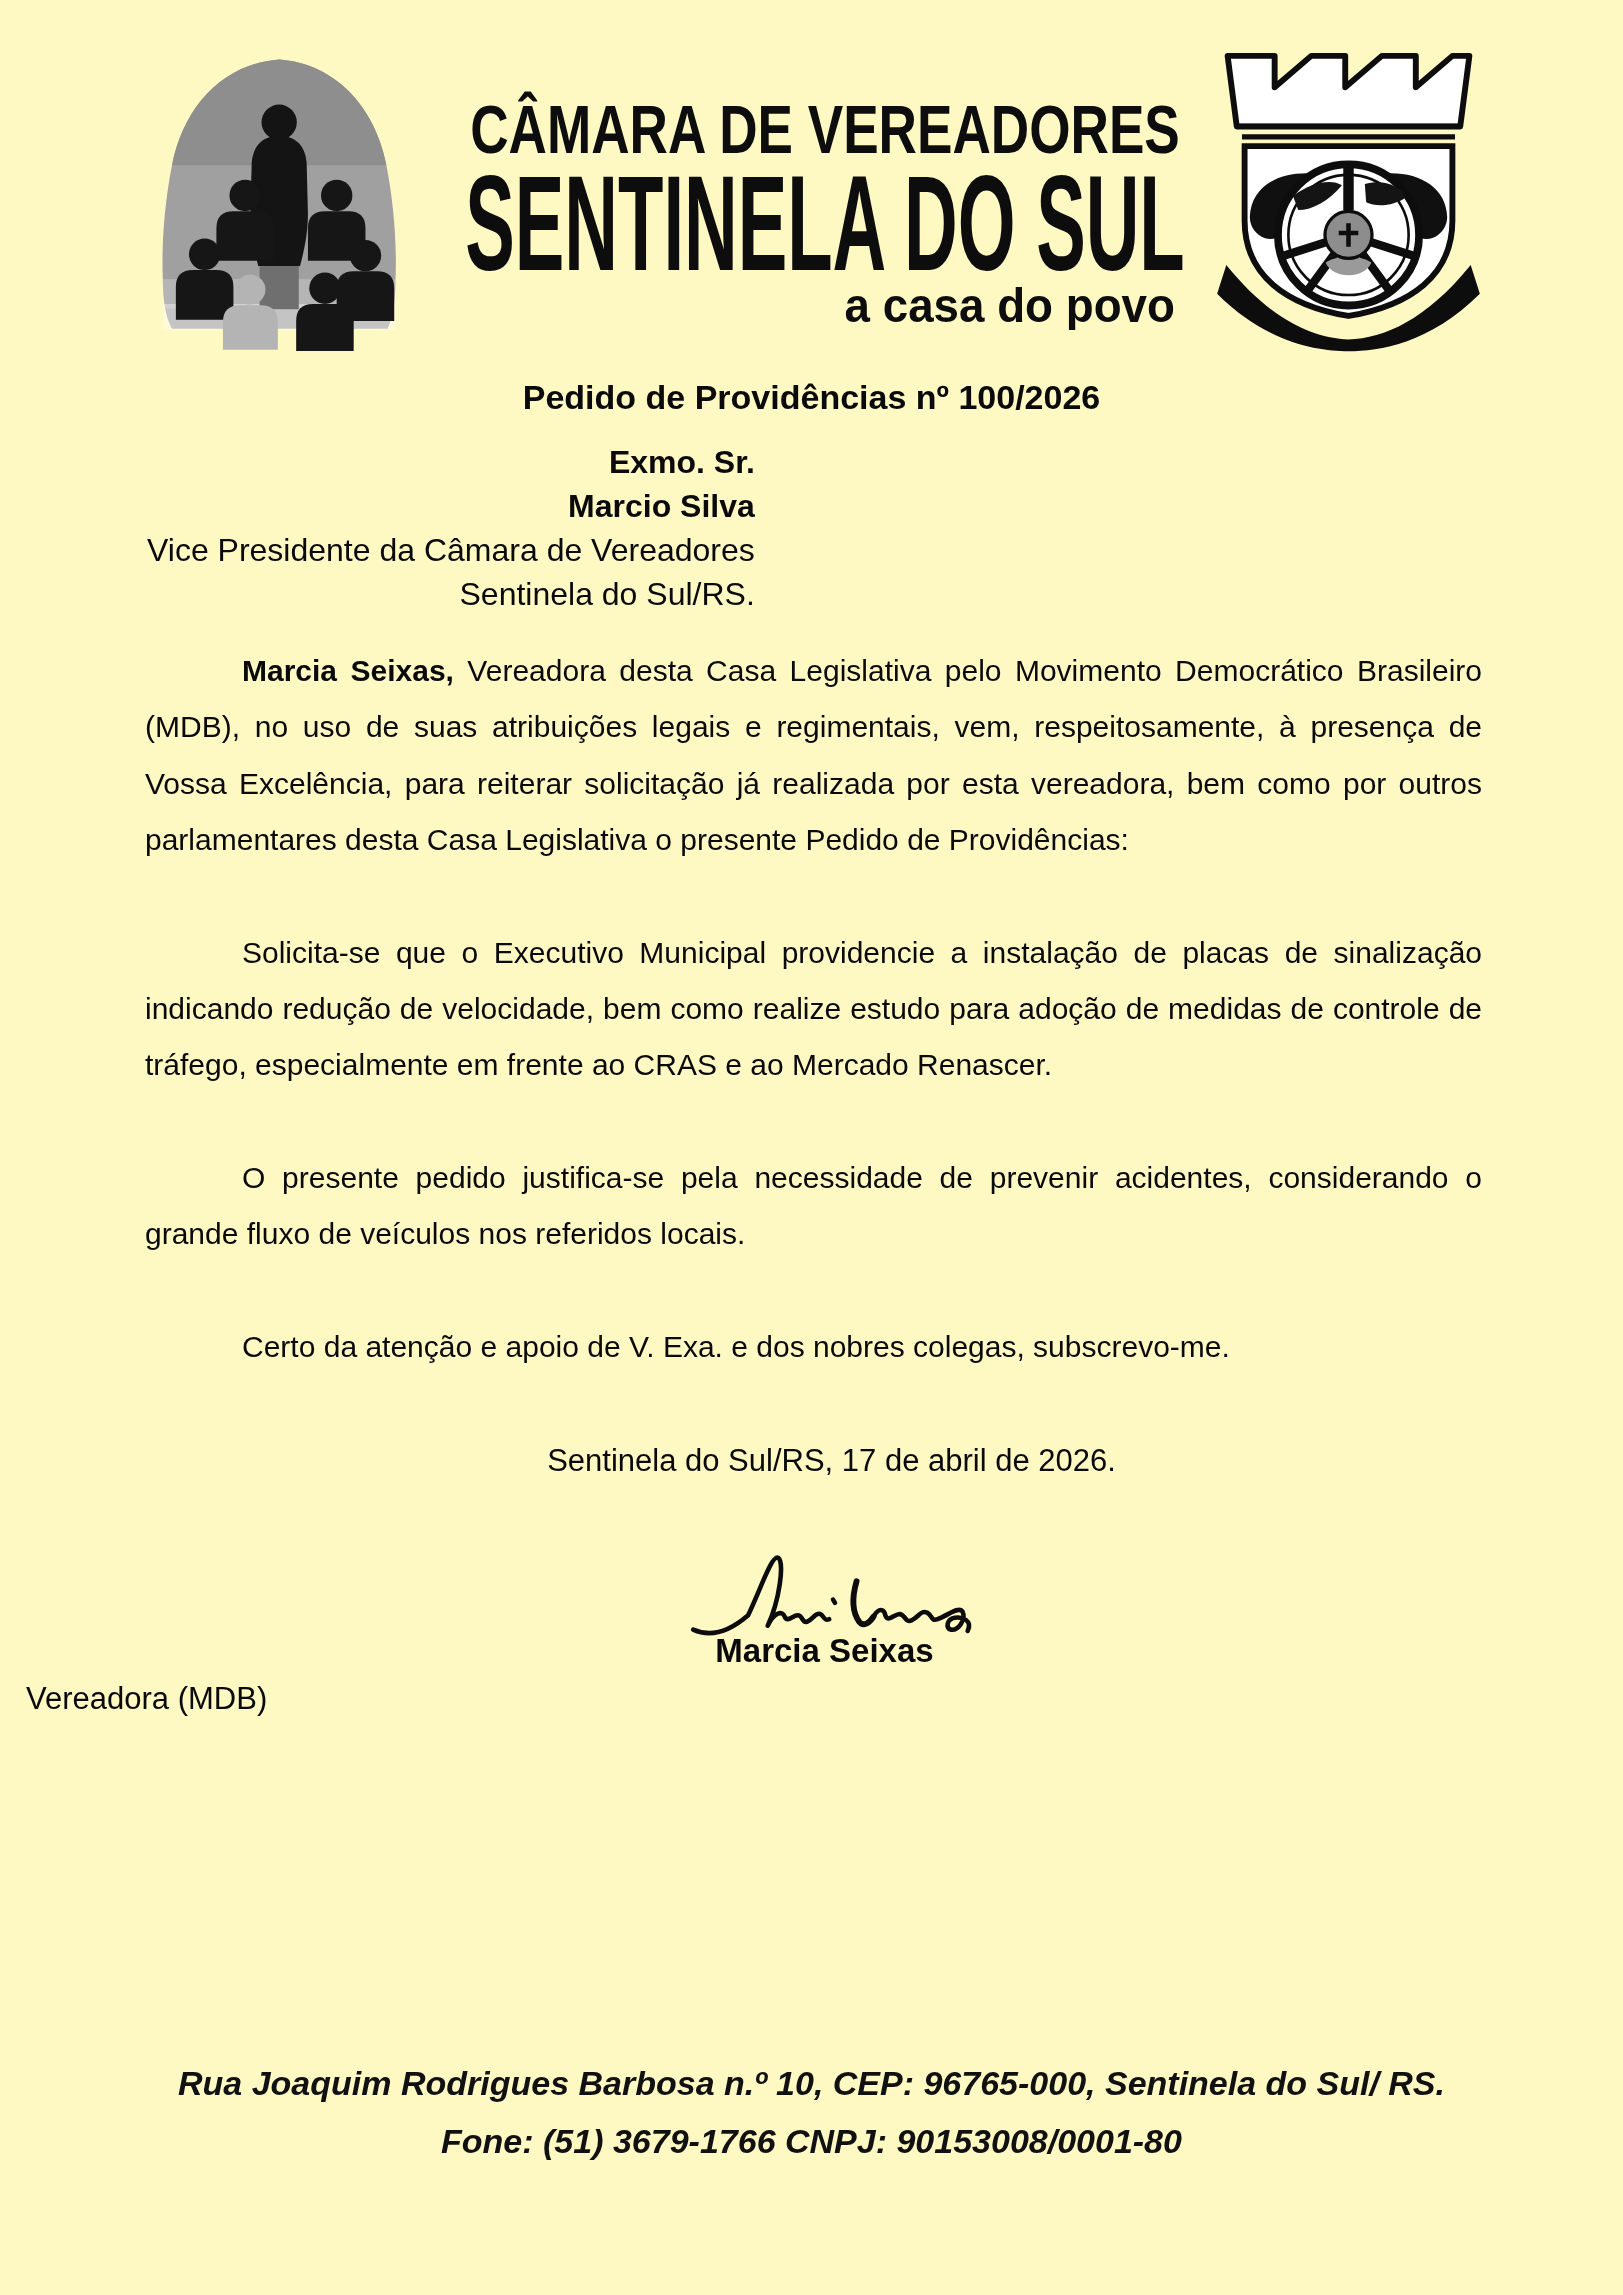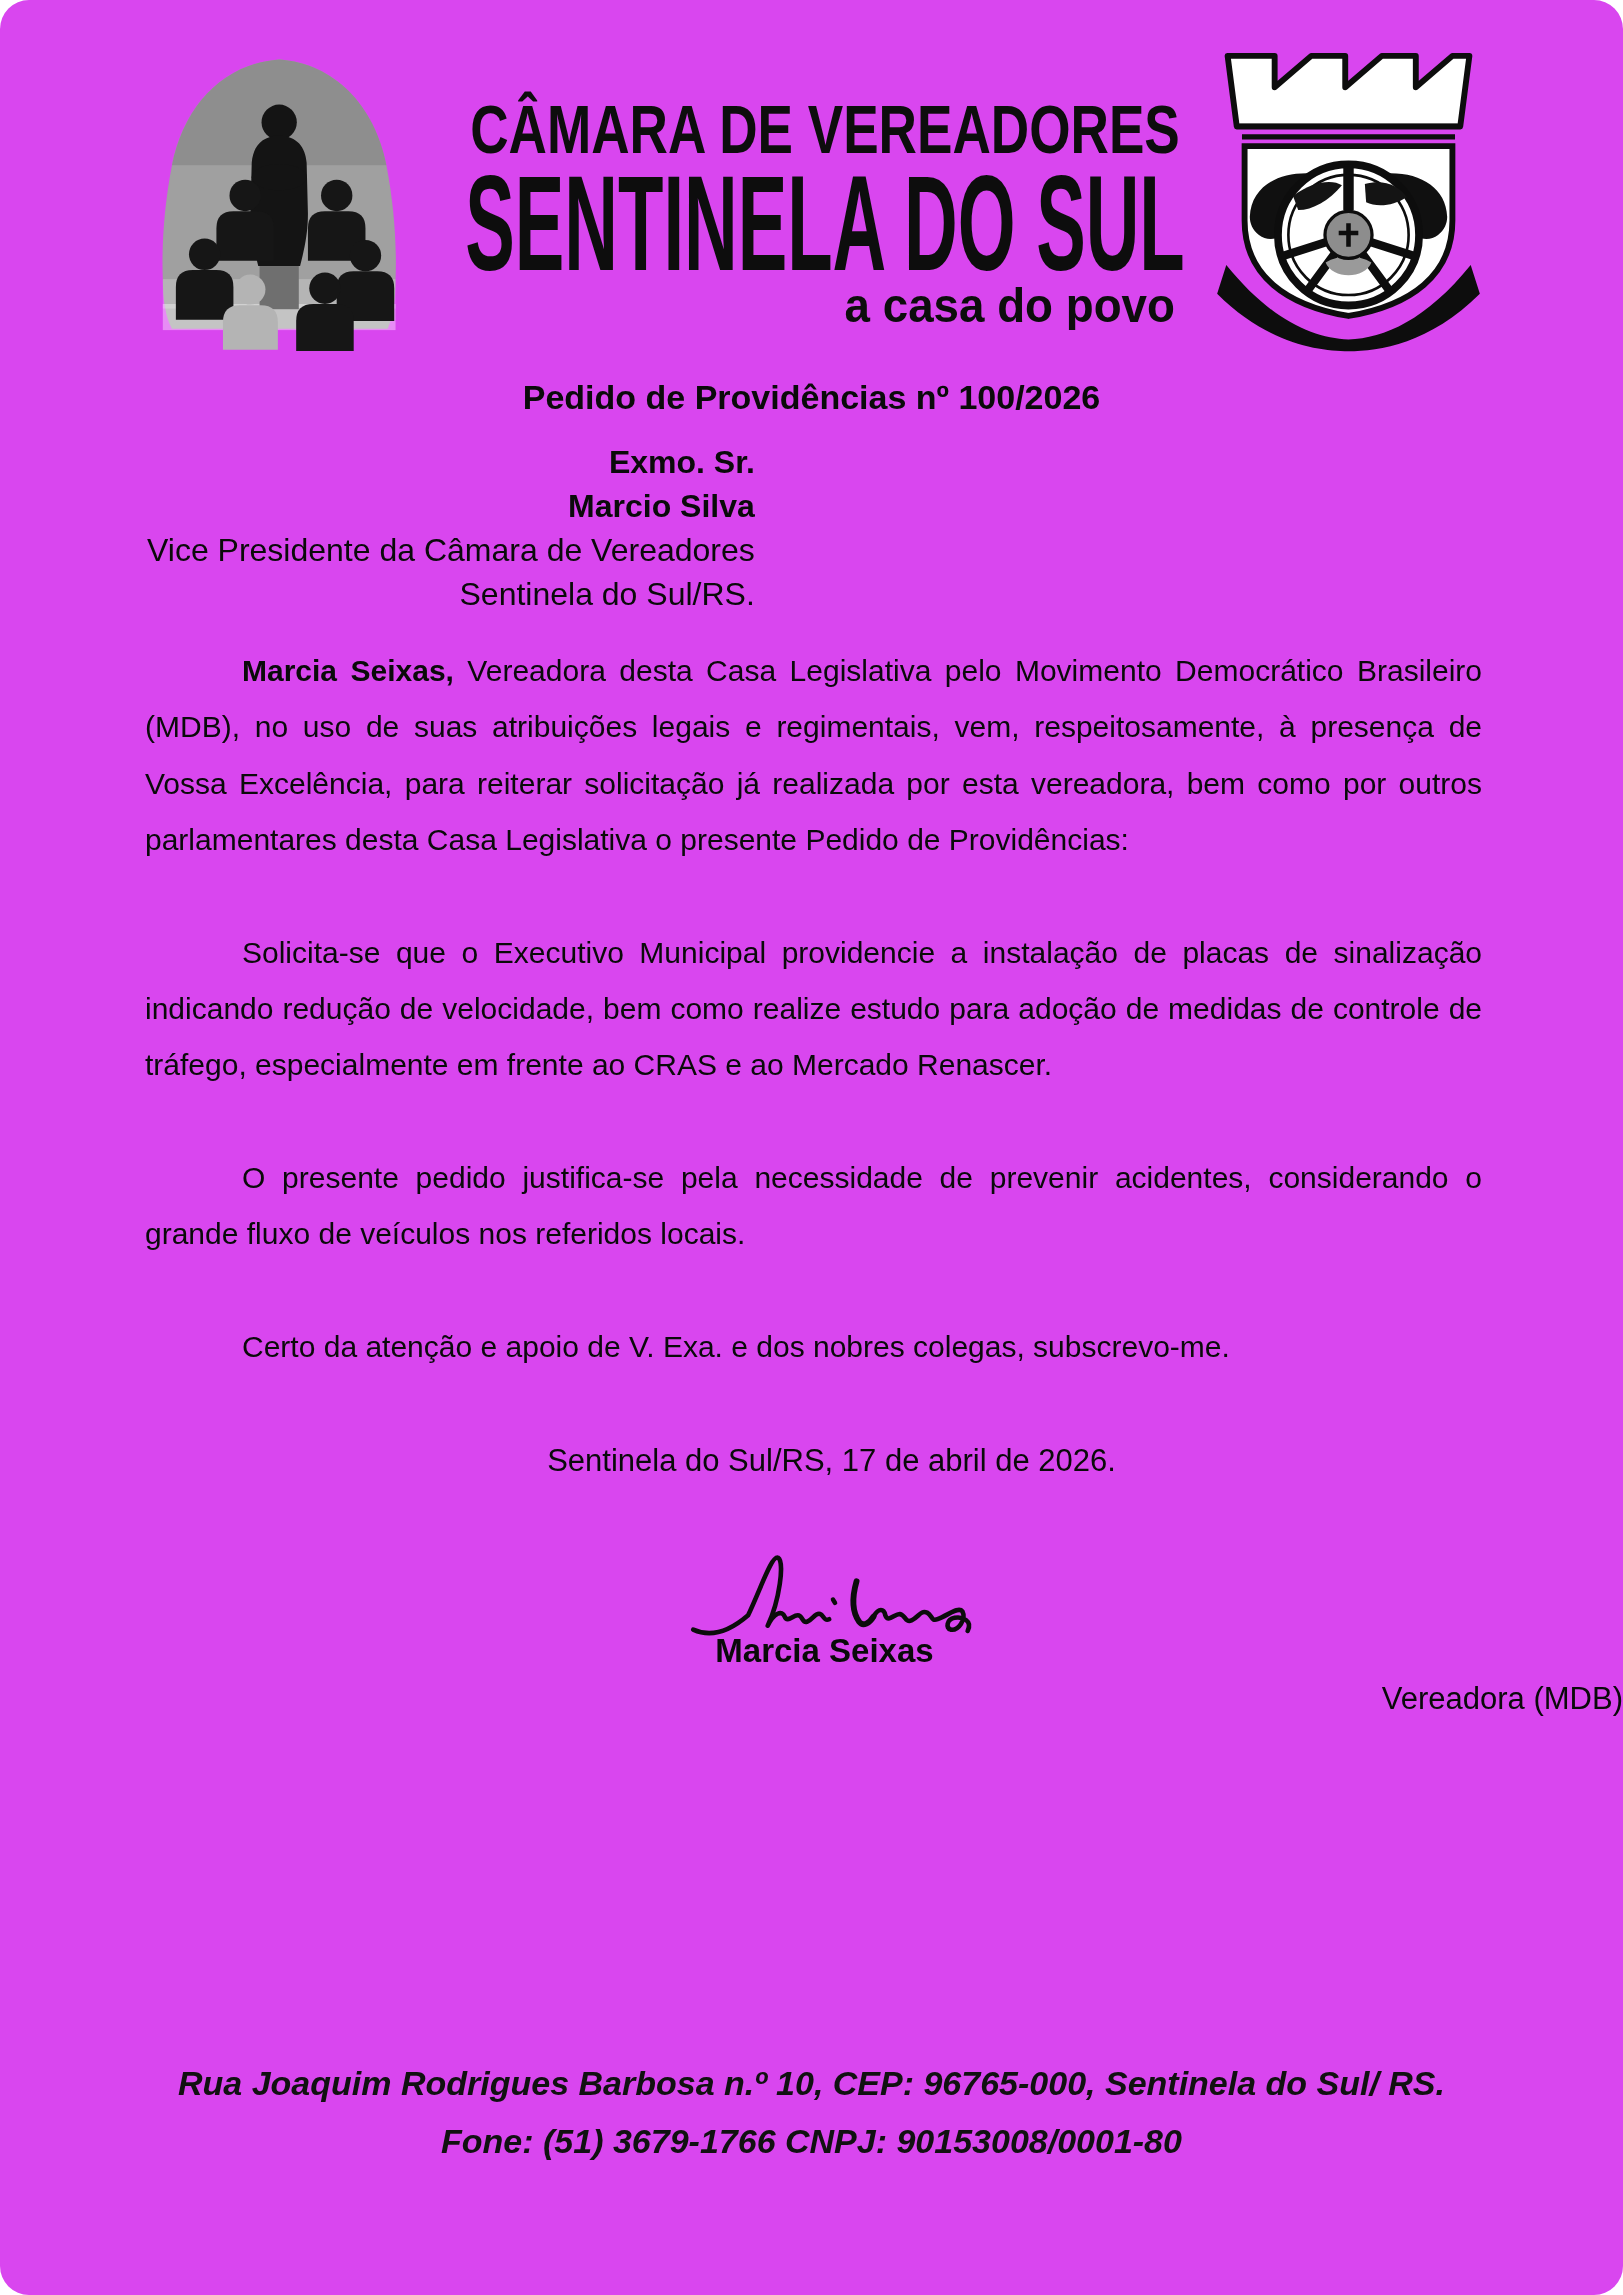--- a/index.html
+++ b/index.html
@@ -1,23 +1,22 @@
 <!DOCTYPE html>
 <html lang="pt-BR" style="font-size:10.5px"><head>
 <meta charset="utf-8">
 <style>
   html,body{margin:0;padding:0;background:#ffffff;}
   .page{
     position:relative;
     width:1623px;height:2295px;
-    background:#d946ef;
+    background:#fef9c3;
     font-family:"Liberation Sans",sans-serif;
     color:#0a0a0a;
     overflow:hidden;
-    border-radius:29px;
   }
   
   .logo-left{position:absolute;left:147px;top:49px;width:265px;height:304px;}
   .header-center{position:absolute;left:452px;top:88px;width:746px;height:242px;}
   .coat{position:absolute;left:1208px;top:45px;width:281px;height:308px;}
   svg text{fill:#0d0d0d;}
   
   .doc-title{
     position:absolute;left:0;top:378px;width:100%;
     text-align:center;font-weight:bold;font-size:34px;letter-spacing:0px;
@@ -40,21 +39,21 @@
     text-align:center;font-size:31px;padding-left:40px;box-sizing:border-box;
   }
   
   .sig-svg{position:absolute;left:681px;top:1546px;width:308px;height:98px;}
   .sig-name{
     position:absolute;left:0;top:1632px;width:100%;
     text-align:center;font-weight:bold;font-size:33px;padding-left:26px;box-sizing:border-box;
   }
   .sig-role{
     position:absolute;left:0;top:1681px;width:100%;
-    text-align:right;font-size:31px;padding-left:26px;box-sizing:border-box;
+    text-align:left;font-size:31px;padding-left:26px;box-sizing:border-box;
   }
   
   .footer{
     position:absolute;left:0;top:2054px;width:100%;
     text-align:center;
     font-family:Liberation Sans, sans-serif;font-style:italic;font-weight:600;
     font-size:34px;line-height:58px;color:#111;
   }
 </style>
 </head>

